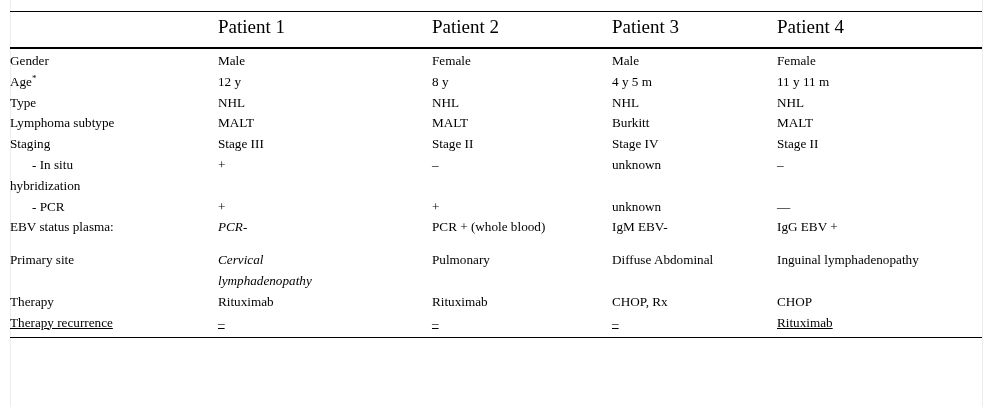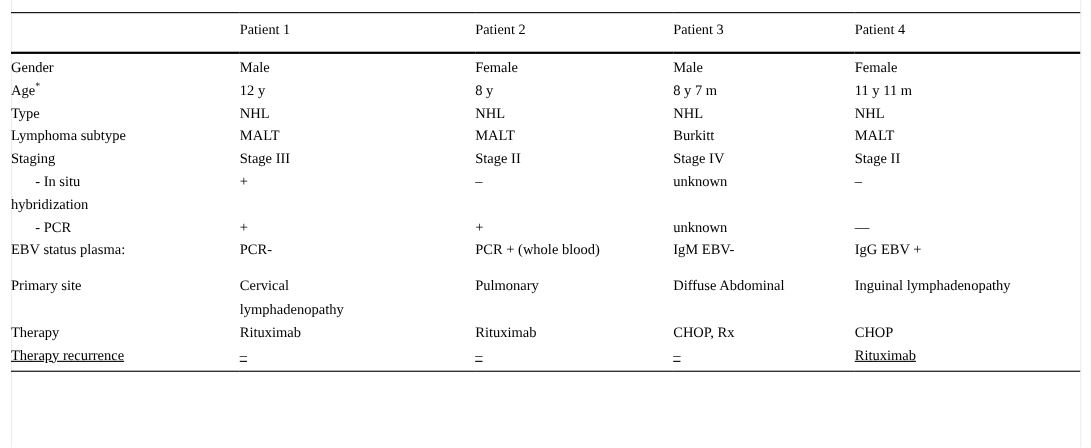--- a/index.html
+++ b/index.html
@@ -72,21 +72,21 @@
     border: 0;
   }
 
   
   thead tr.head-row th {
     height: 30px;
     padding-top: 5px;
     padding-bottom: 0;
     border-top: 1.6px solid #000000;
     border-bottom: 2.2px solid #000000;
-    font-size: 13px;
+    font-size: 19px;
     line-height: 19px;
   }
 
   
   tbody td {
     padding-top: 0px;
     padding-bottom: 0px;
     height: 20.8px;
   }
   tbody tr.r-first td {
@@ -110,21 +110,21 @@
     display: block;
     text-indent: 22px;
     max-width: 112px;
   }
 
   .cell-wrap {
     display: block;
     max-width: 100%;
     white-space: normal;
   }
-  .narrow-1 { max-width: 132px; }
+  .narrow-1 { max-width: 132px; font-style: italic; }
   .narrow-2 { max-width: 122px; }
 
   .spacer-row td { height: 12px; }
 </style>
 </head>
 <body>
 
 <div class="page">
 
   <div class="frame-left"></div>
@@ -157,21 +157,21 @@
           <td>Male</td>
           <td>Female</td>
           <td>Male</td>
           <td>Female</td>
         </tr>
 
         <tr>
           <td><span>Age</span><span class="sup">*</span></td>
           <td>12 y</td>
           <td>8 y</td>
-          <td>8 y 7 m</td>
+          <td>4 y 5 m</td>
           <td>11 y 11 m</td>
         </tr>
 
         <tr>
           <td>Type</td>
           <td>NHL</td>
           <td>NHL</td>
           <td>NHL</td>
           <td>NHL</td>
         </tr>

